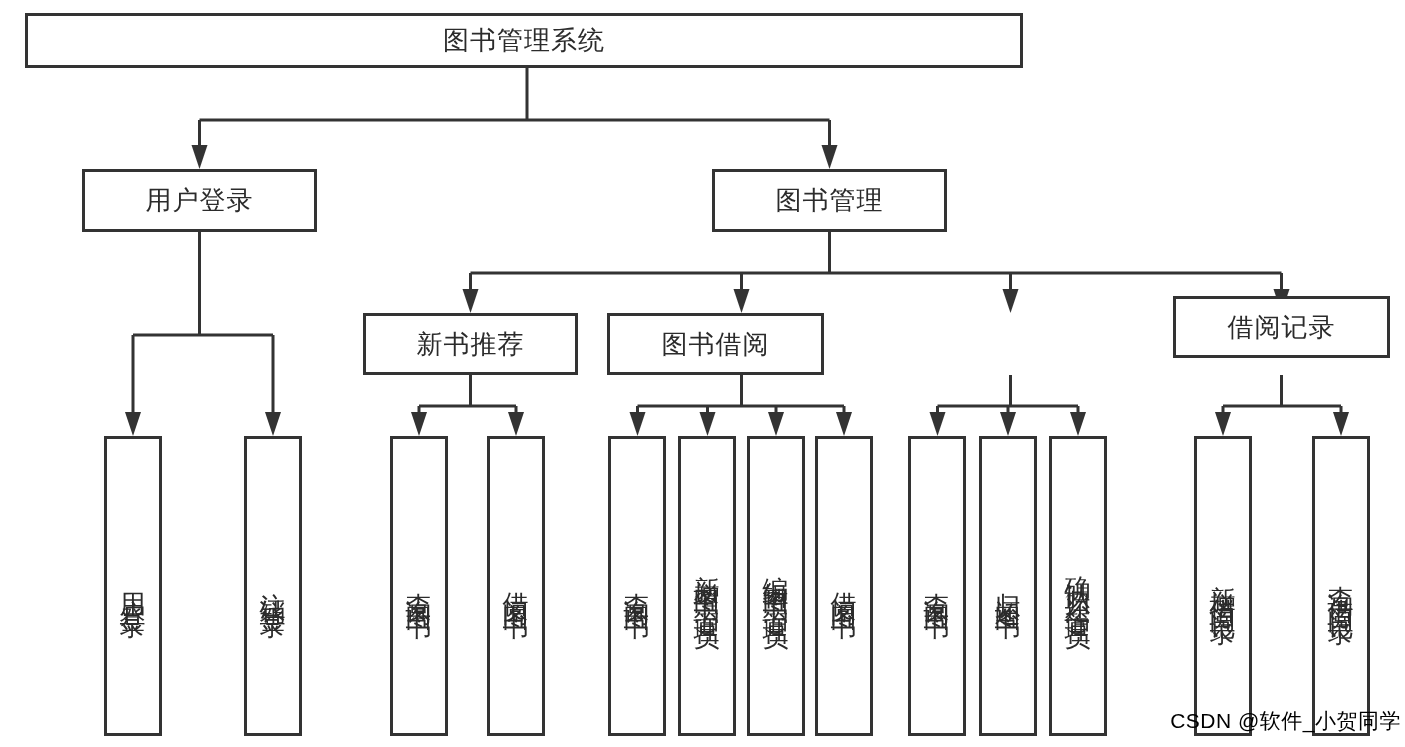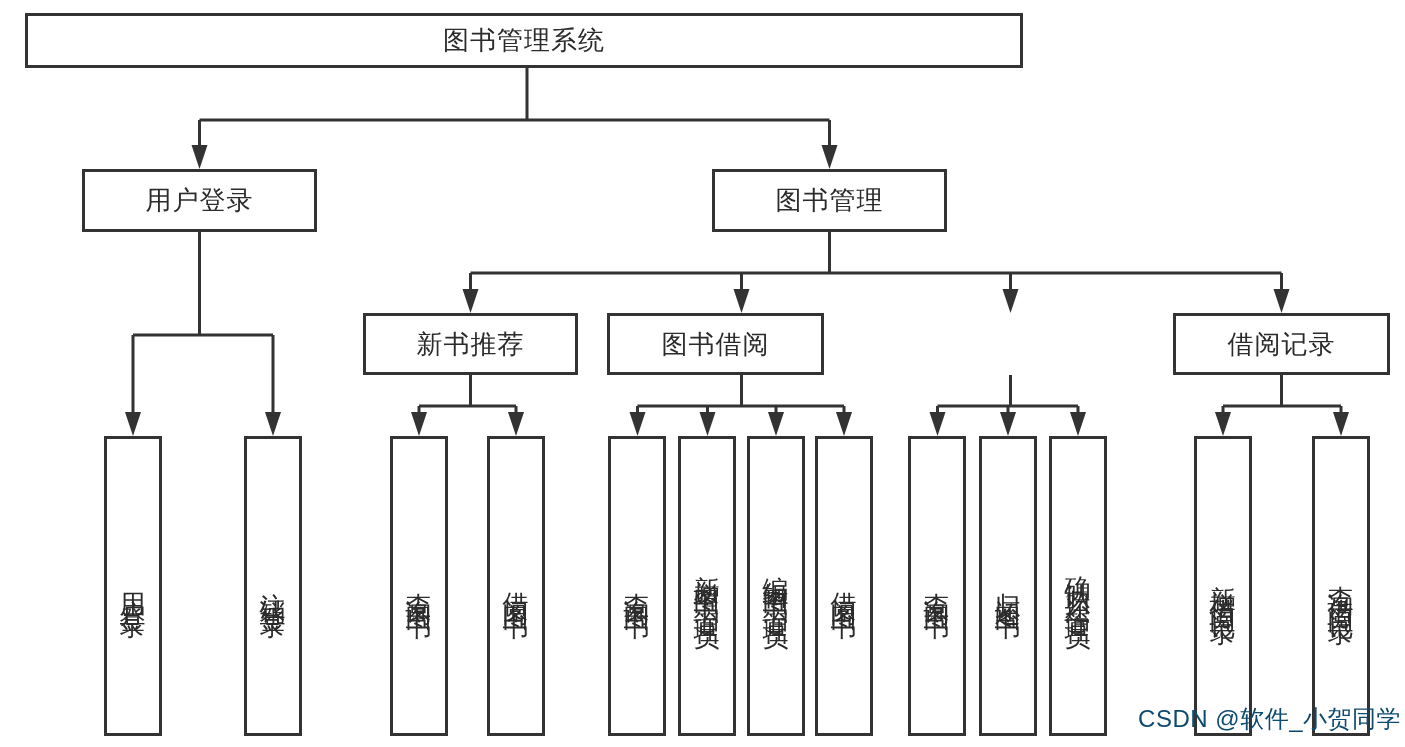--- a/index.html
+++ b/index.html
@@ -18,21 +18,21 @@
     position:absolute;box-sizing:border-box;z-index:2;
     border:3px solid #333333;background:#ffffff;
     display:flex;align-items:center;justify-content:center;
   }
   .vbox span{
     writing-mode:vertical-rl;text-orientation:mixed;
     font-size:26px;letter-spacing:7px;line-height:1;color:#2b2b2b;
   }
   .watermark{
     position:absolute;right:4px;bottom:12px;z-index:5;
-    font-size:24px;color:#0c4a6e;letter-spacing:0.5px;white-space:nowrap;
+    font-size:21px;color:#000000;letter-spacing:0.5px;white-space:nowrap;
   }
 </style>
 </head>
 <body>
 
 <div class="canvas">
 
   <svg class="connectors" width="1405" height="747" viewBox="0 0 1405 747">
 
     <g stroke="#333333" stroke-width="3" fill="#333333">
@@ -93,21 +93,21 @@
   <div class="box" style="left:363px;top:313px;width:215px;height:62px">
     <span>新书推荐</span>
   </div>
 
   <div class="box" style="left:712px;top:169px;width:235px;height:63px">
     <span>图书管理</span>
   </div>
   <div class="box" style="left:607px;top:313px;width:217px;height:62px">
     <span>图书借阅</span>
   </div>
-  <div class="box" style="left:1173px;top:313px;width:217px;height:62px">
+  <div class="box" style="left:1173px;top:296px;width:217px;height:62px">
     <span>借阅记录</span>
   </div>
 
   <div class="vbox" style="left:104px;top:436px;width:58px;height:300px">
     <span>用户登录</span>
   </div>
   <div class="vbox" style="left:244px;top:436px;width:58px;height:300px">
     <span>注销登录</span>
   </div>
 

